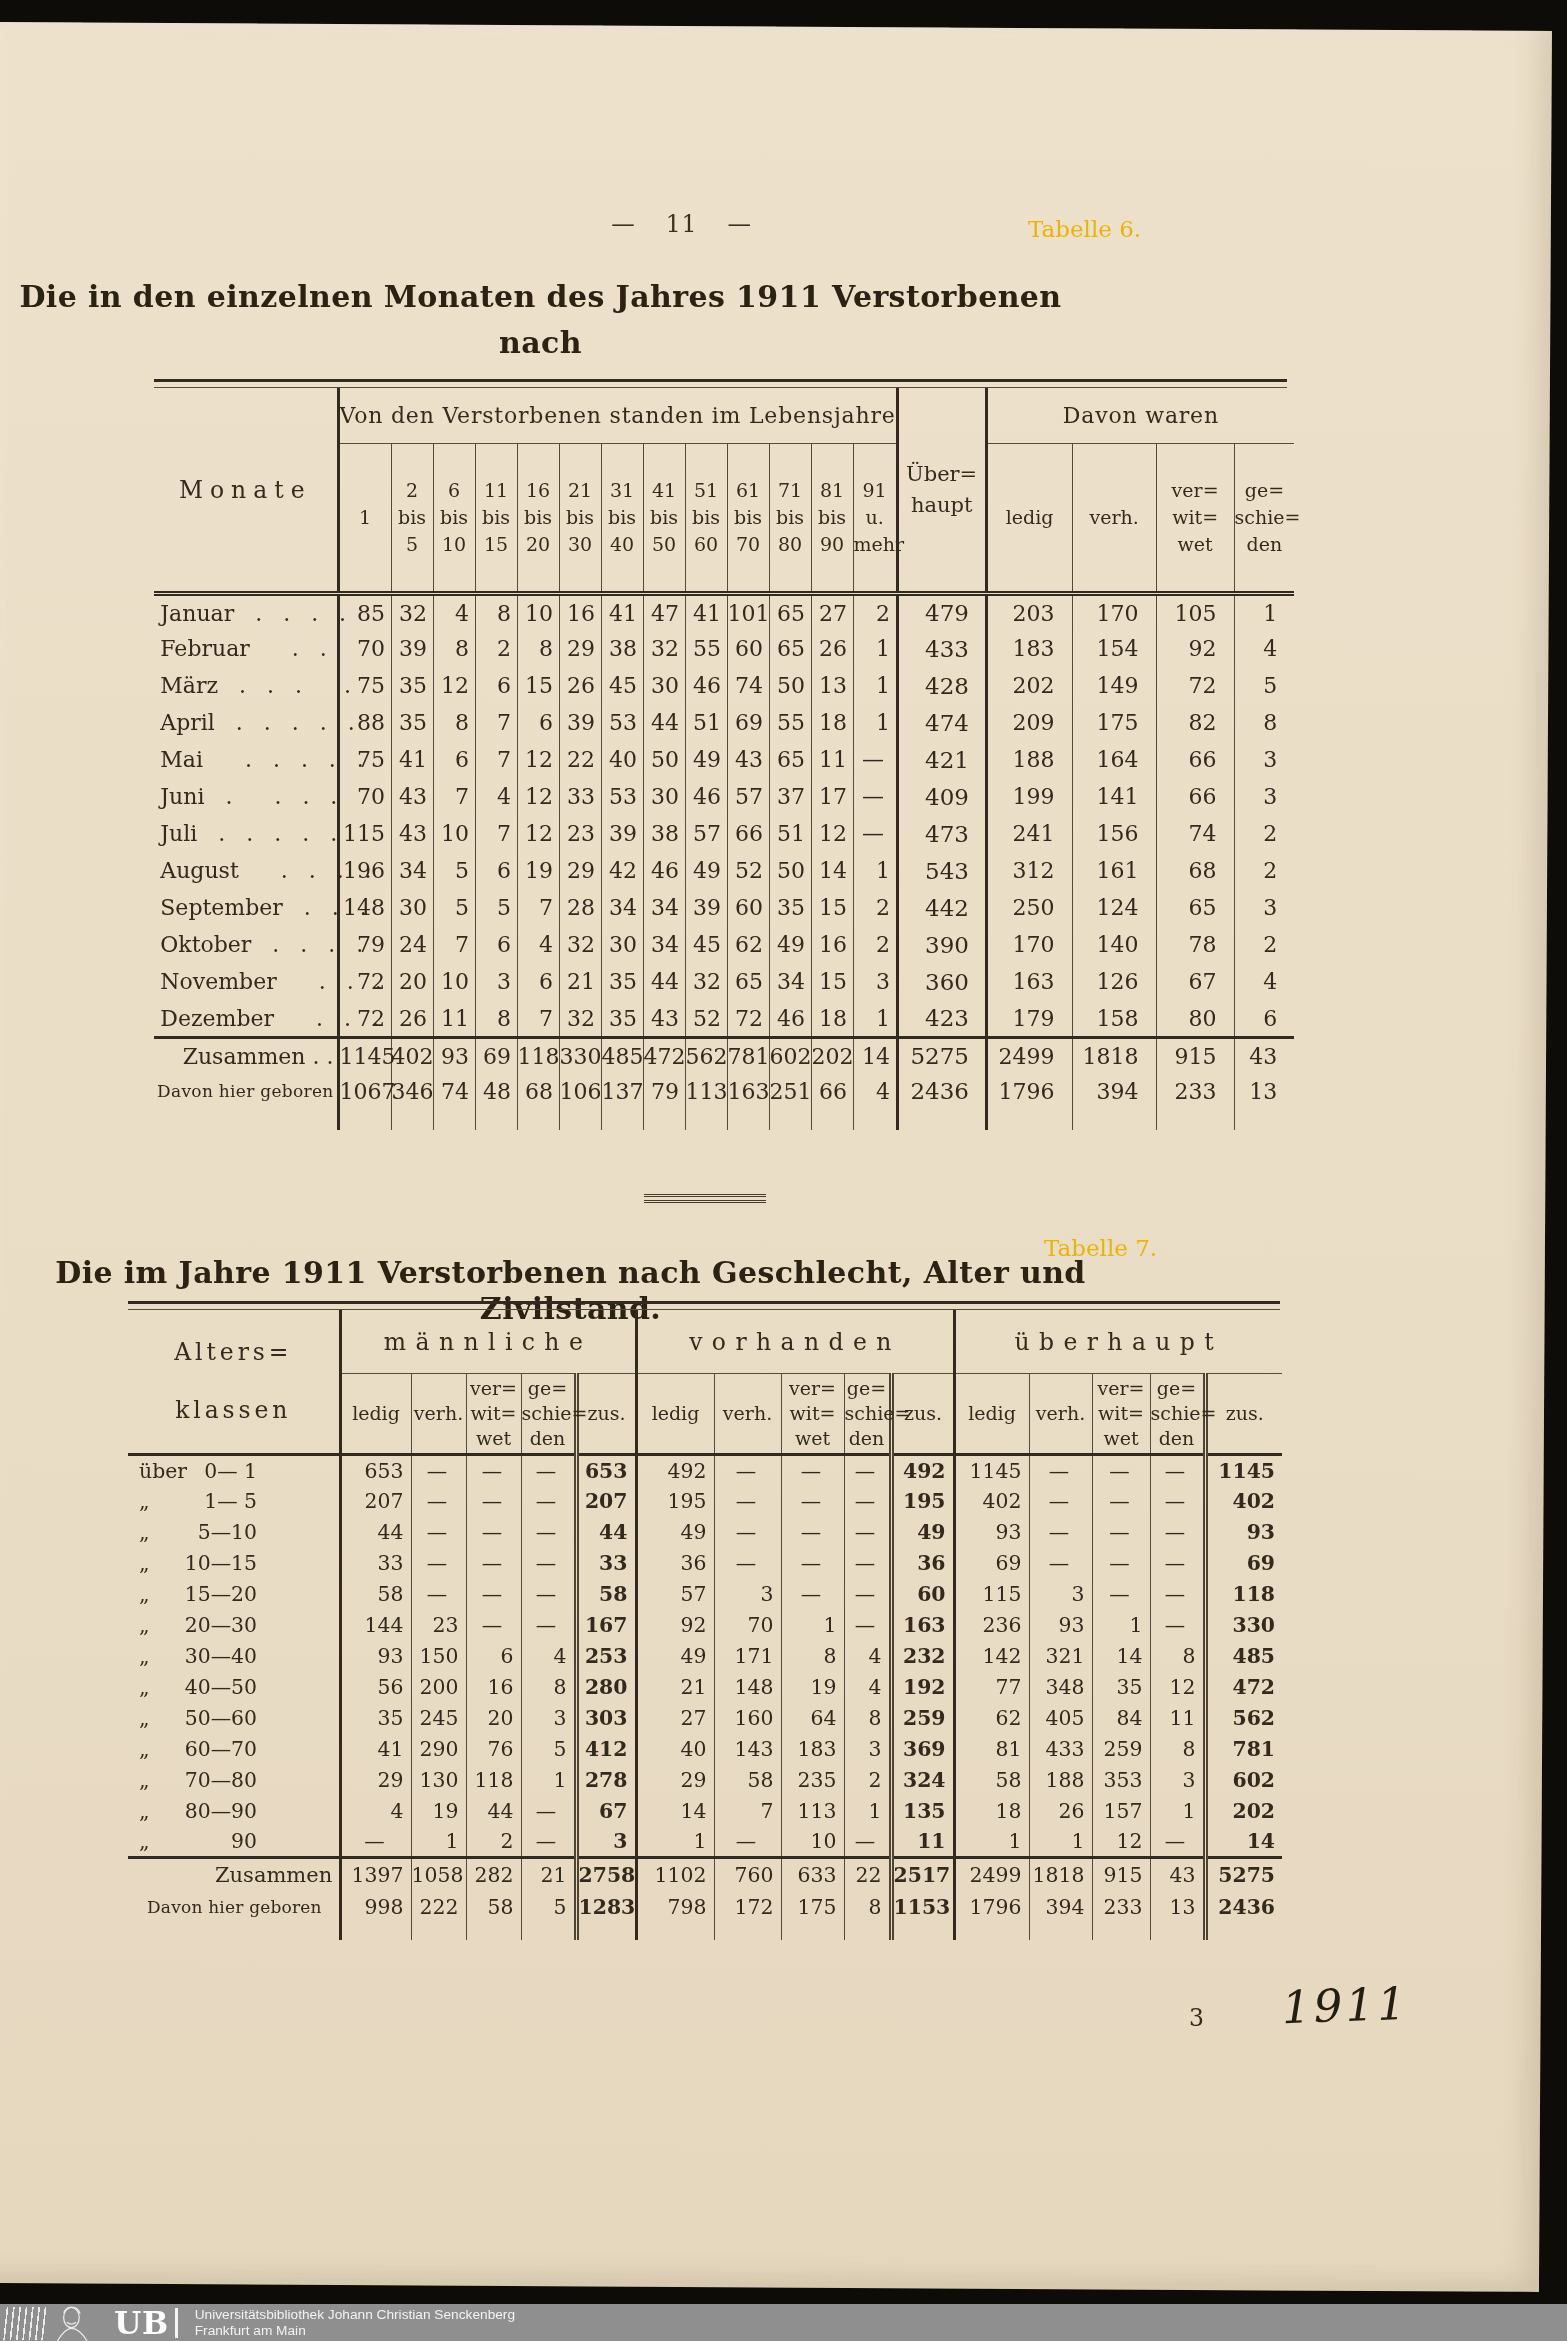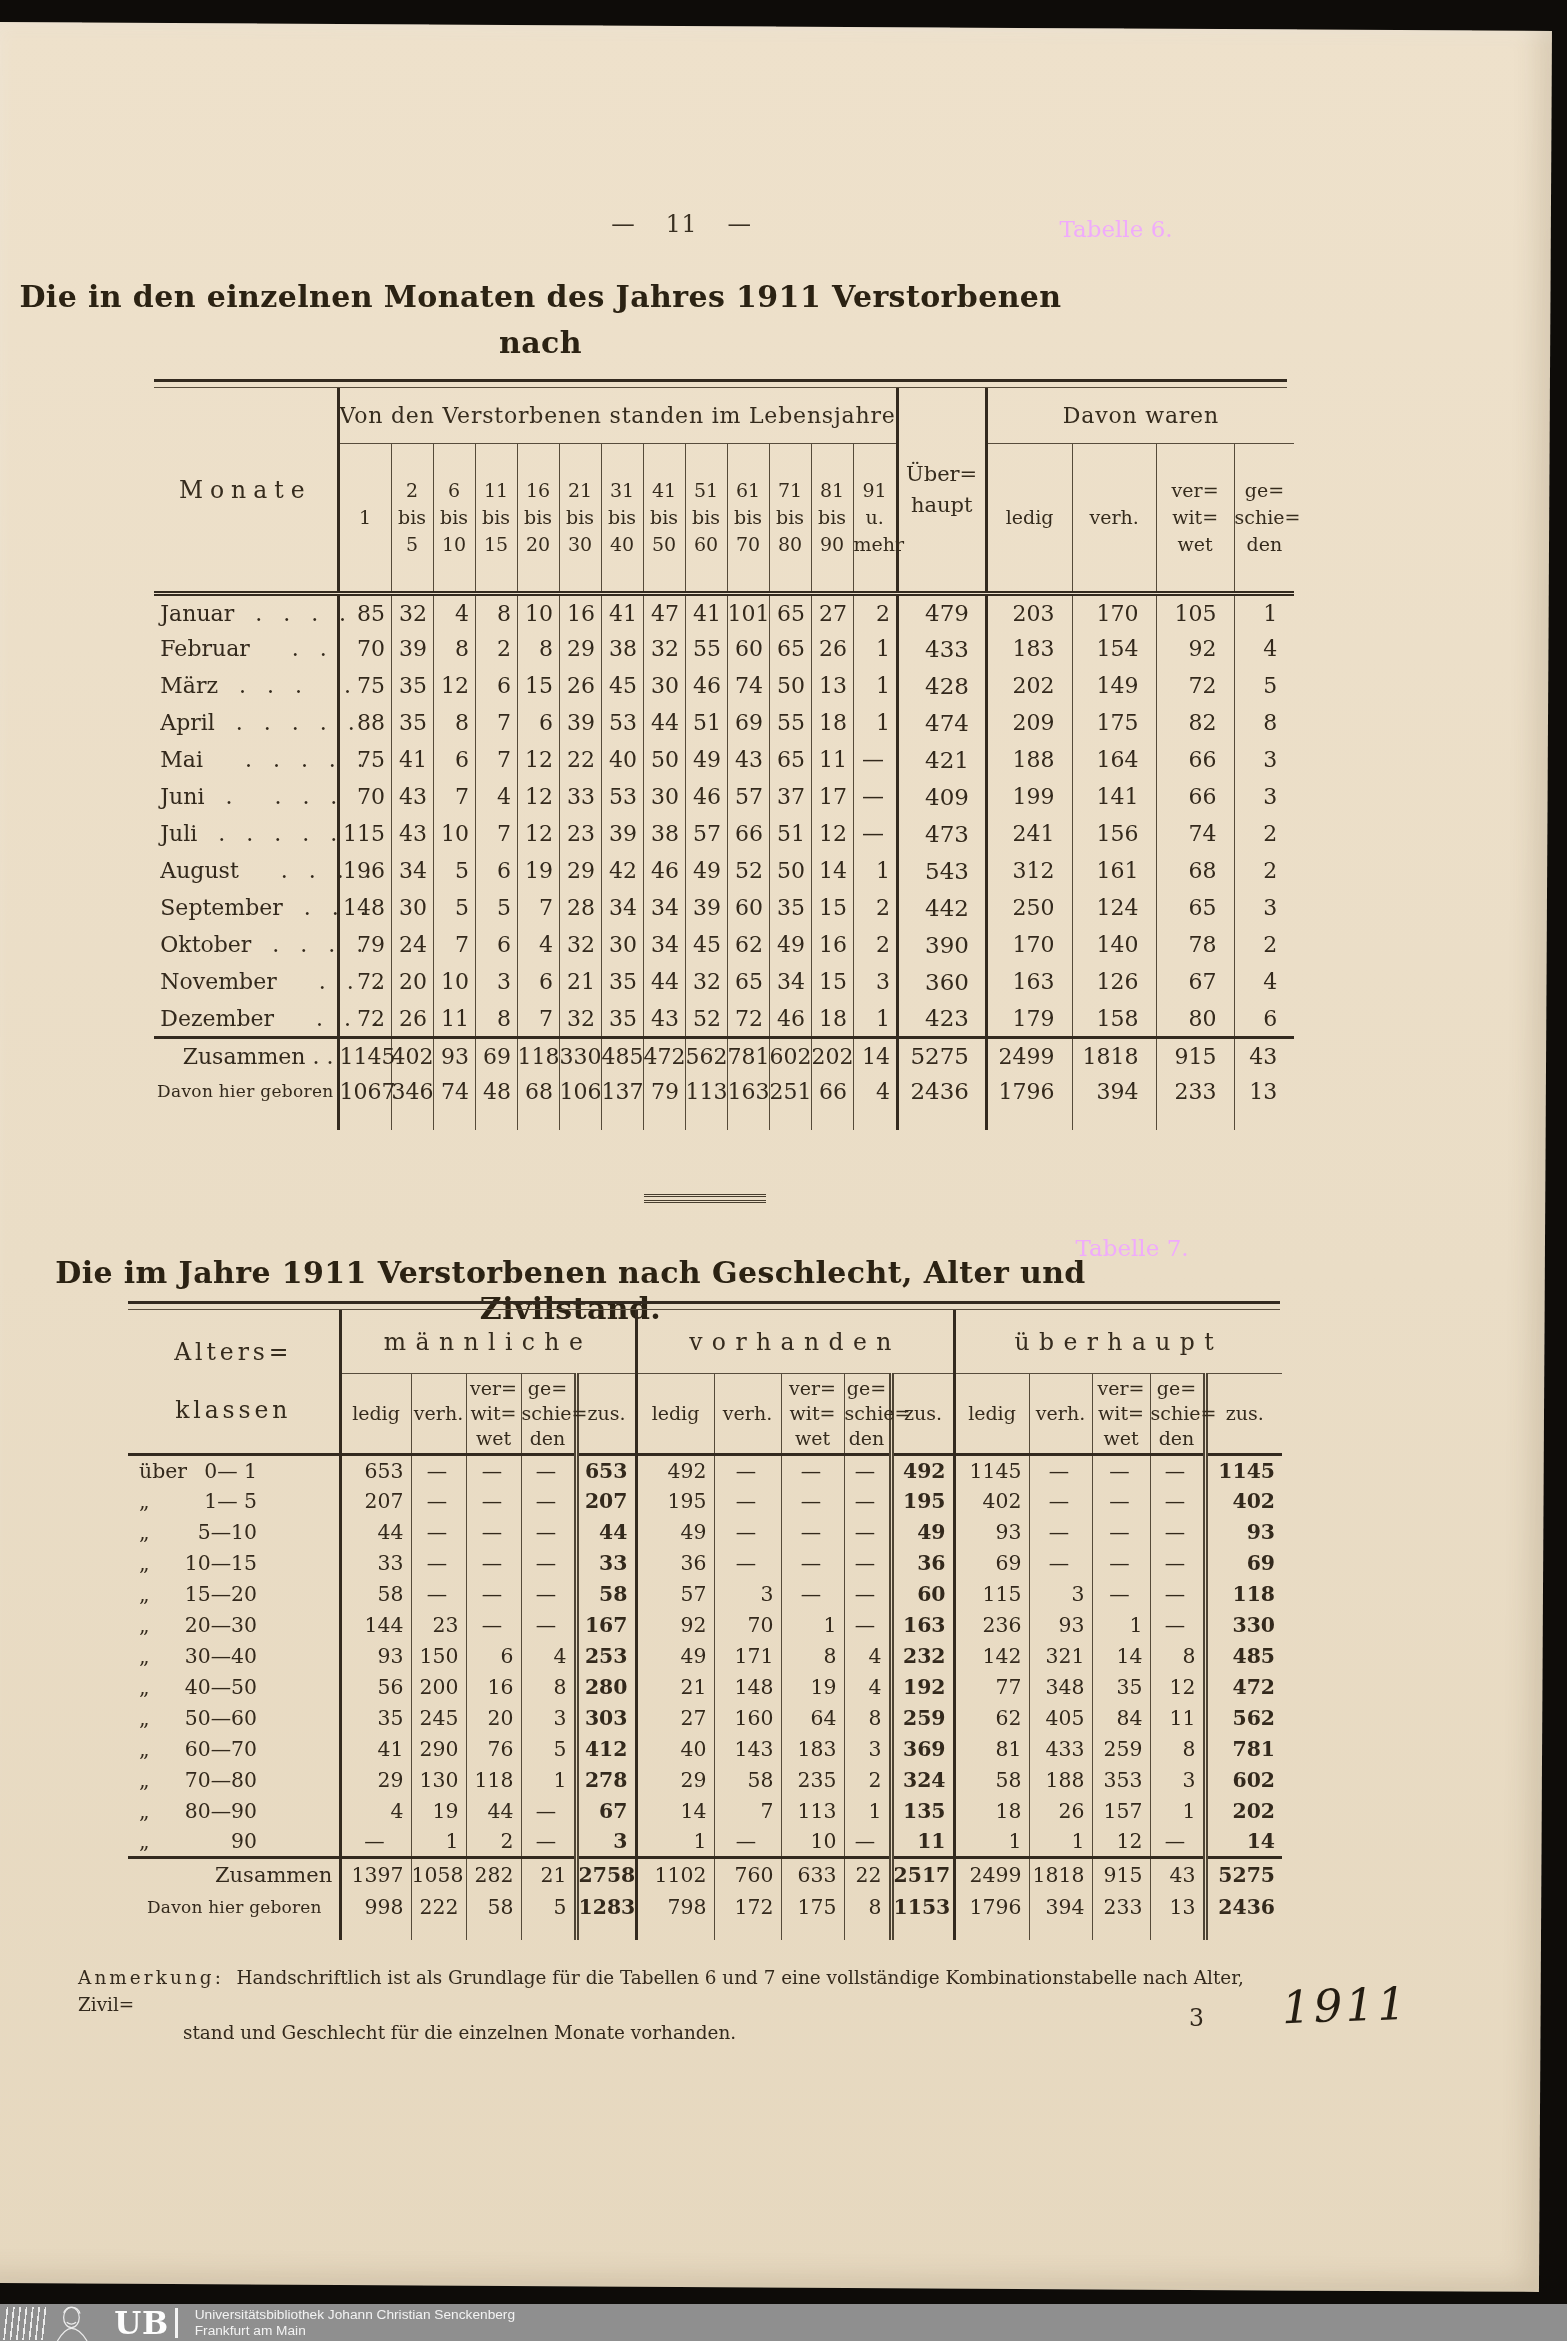--- a/index.html
+++ b/index.html
@@ -13,21 +13,21 @@
     position:absolute;left:-6.3px;top:22px;width:1558px;height:2261px;
     background:linear-gradient(180deg,#eee1cb 0%,var(--paper,#eaddc6) 55%,#e6d8bf 100%);
     transform:rotate(.33deg);transform-origin:0 0;
     box-shadow:inset -12.5px -9.4px 27px rgba(92,74,46,.16), inset 6.3px 4.7px 15.7px rgba(255,255,255,.28);
   }
   .content{position:absolute;left:0;top:22px;width:1558px;height:2261px}
   .content *{box-sizing:border-box}
 
   .pageno{position:absolute;left:552px;top:188px;width:259px;text-align:center;
     font-size:23.5px;letter-spacing:0.8px;word-spacing:22px;color:#3a3022}
-  .tablabel{position:absolute;width:176px;text-align:center;font-size:23px;color:#f0abfc}
+  .tablabel{position:absolute;width:176px;text-align:left;font-size:23px;color:#eab308}
   .t6lab{left:1028px;top:194px}
   .t7lab{left:1044px;top:1213px}
   .title{position:absolute;text-align:center;font-weight:bold;color:#2b2213;letter-spacing:0.4px}
   .t6title{left:0;top:252px;width:1081px;font-size:30px;line-height:46px}
   .t7title{left:0;top:1233px;width:1141px;font-size:30px;line-height:36px}
 
   .twrap{position:absolute}
   .t6wrap{left:154px;top:357px;width:1133px}
   .t7wrap{left:128px;top:1279px;width:1152px}
   .rule-a{height:3.1px;background:var(--ink,#332a1f)}
@@ -924,24 +924,20 @@
             <td class="bl3"></td>
             <td class="bl1"></td>
             <td class="bl1"></td>
             <td class="bl1"></td>
             <td class="bld zu"></td>
           </tr>
         </tbody>
     </table>
   </div>
 
-  <div class="note">
-    <div><span class="note-label">Anmerkung:</span><span>Handschriftlich ist als Grundlage für die Tabellen 6 und 7 eine vollständige Kombinationstabelle nach Alter, Zivil=</span></div>
-    <div class="note-l2">stand und Geschlecht für die einzelnen Monate vorhanden.</div>
-  </div>
 
   <div class="sig">3</div>
   <div class="year">1911</div>
 </div>
 
 <div class="footer">
   <div class="books"></div>
   <svg class="portrait" viewBox="0 0 64 46">
     <g fill="none" stroke="#ececec" stroke-width="1.6">
       <ellipse cx="30" cy="16" rx="10" ry="13"></ellipse>

